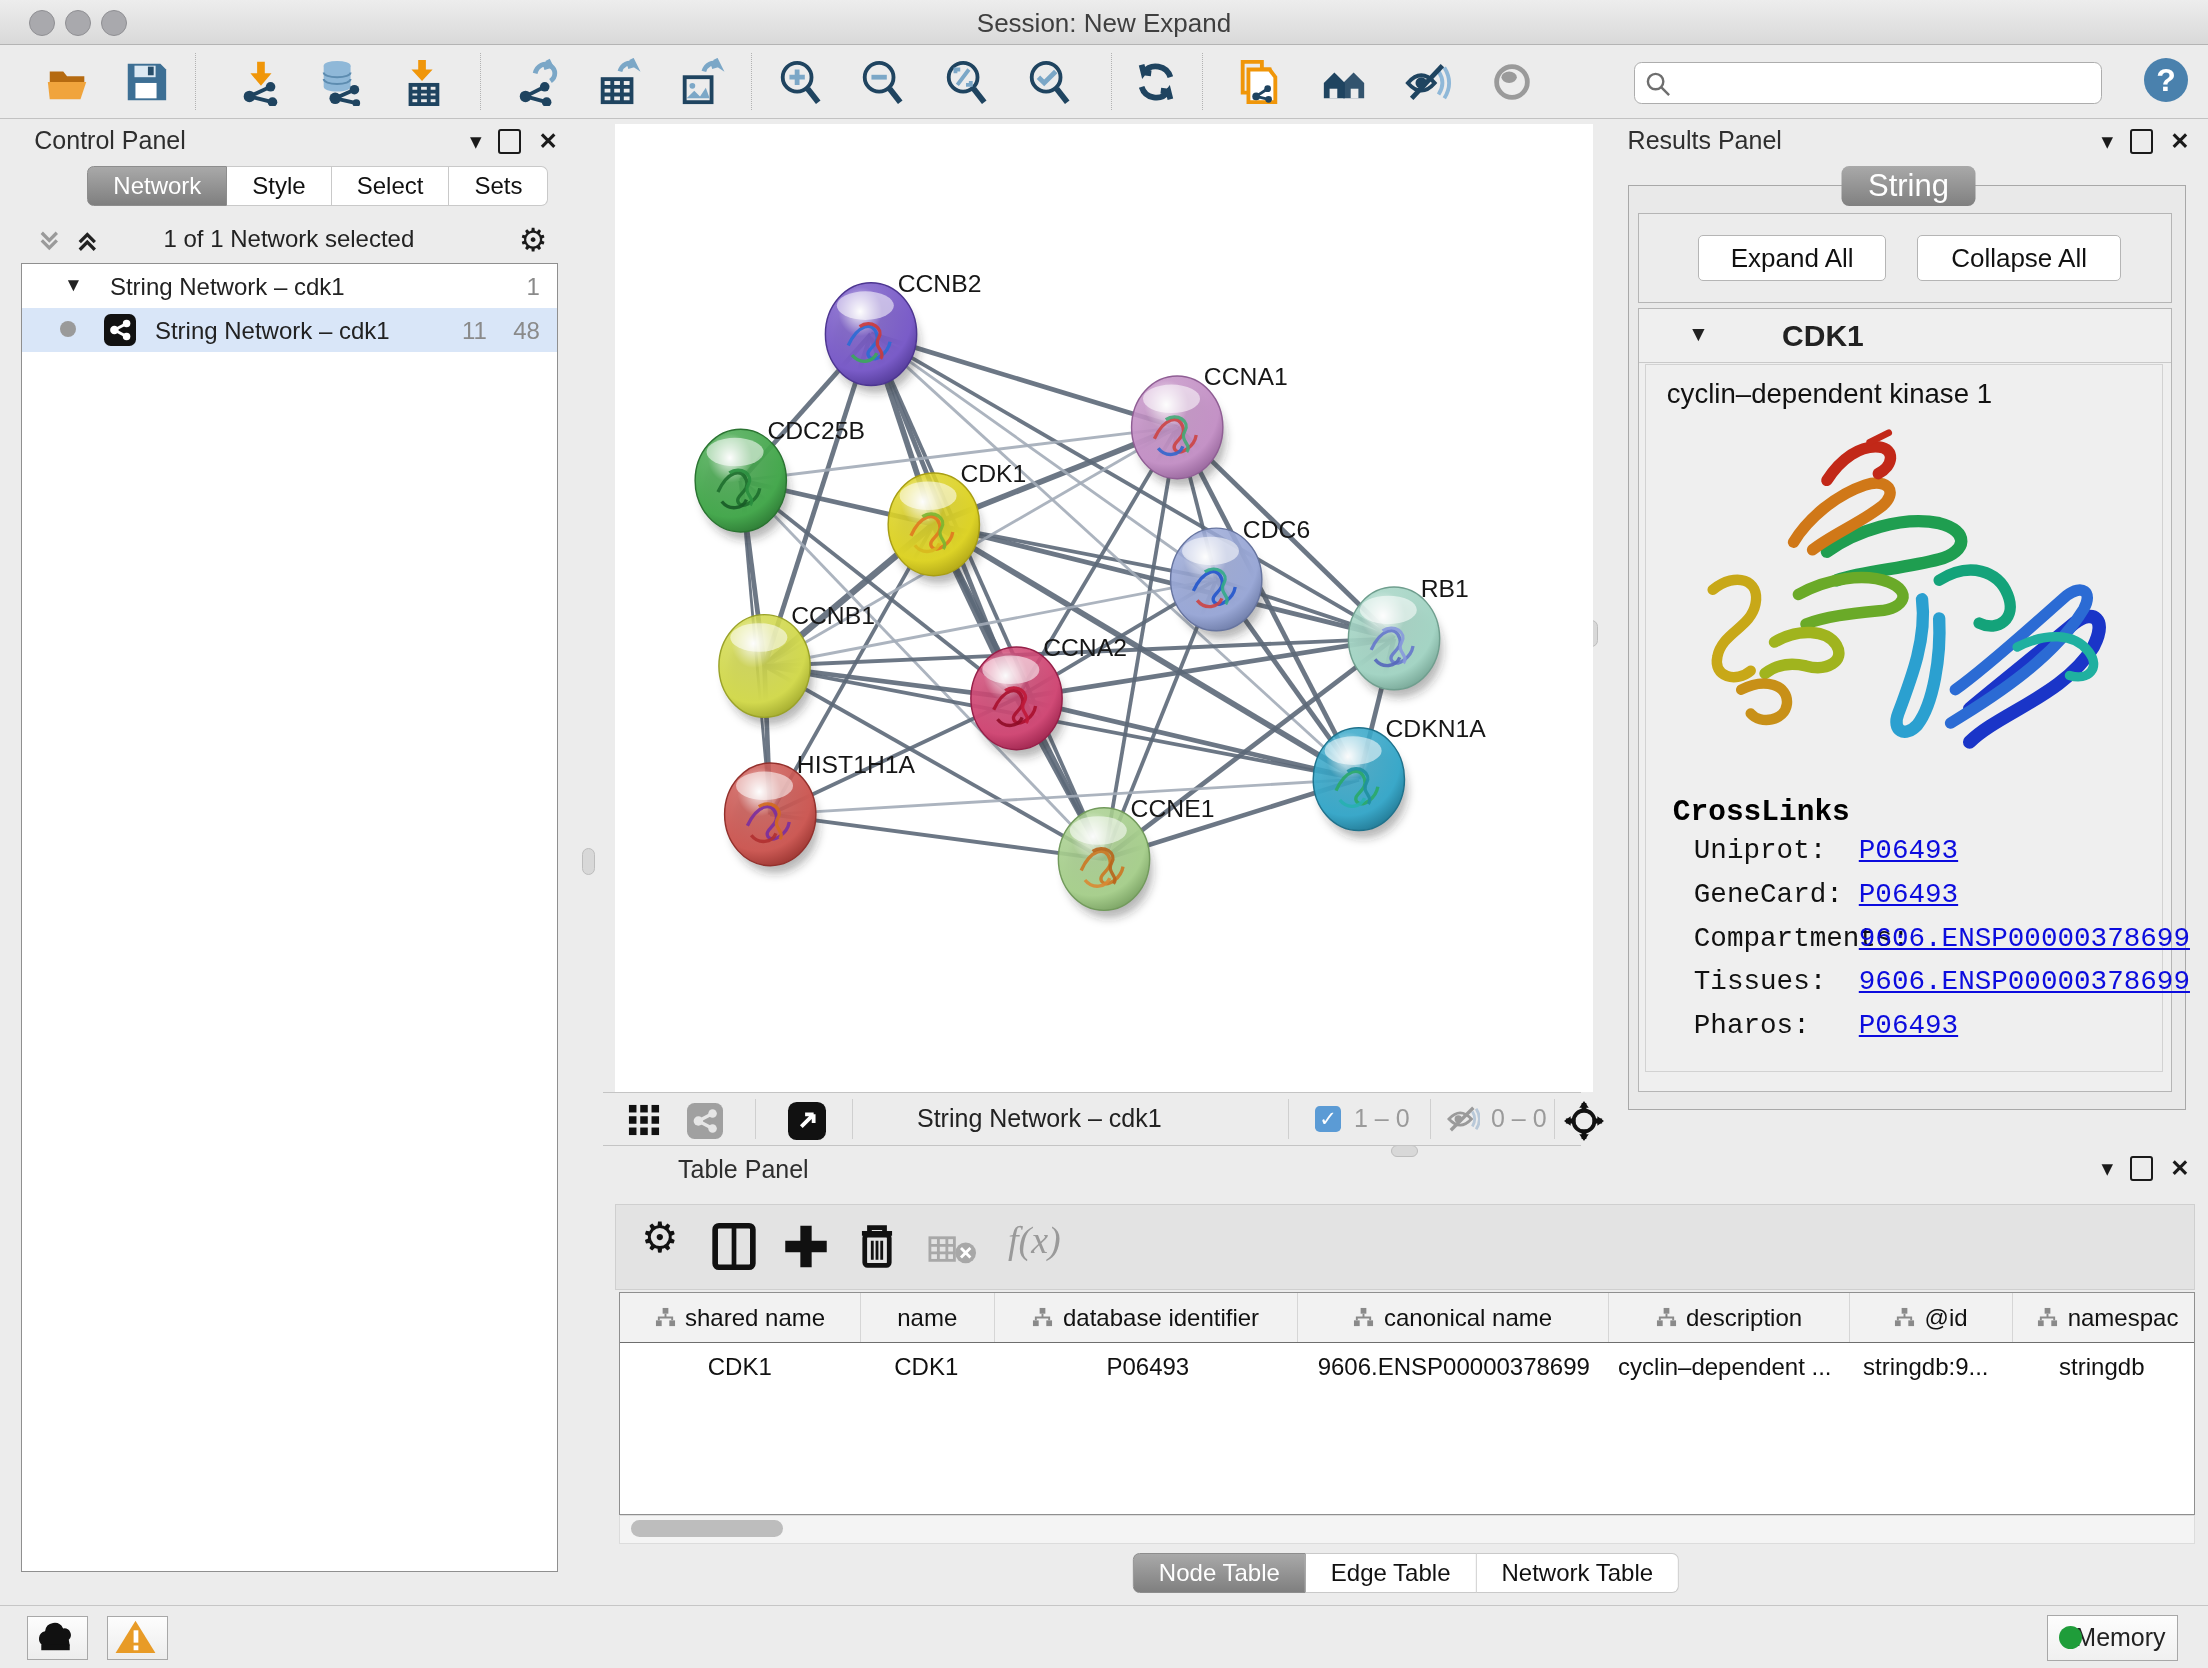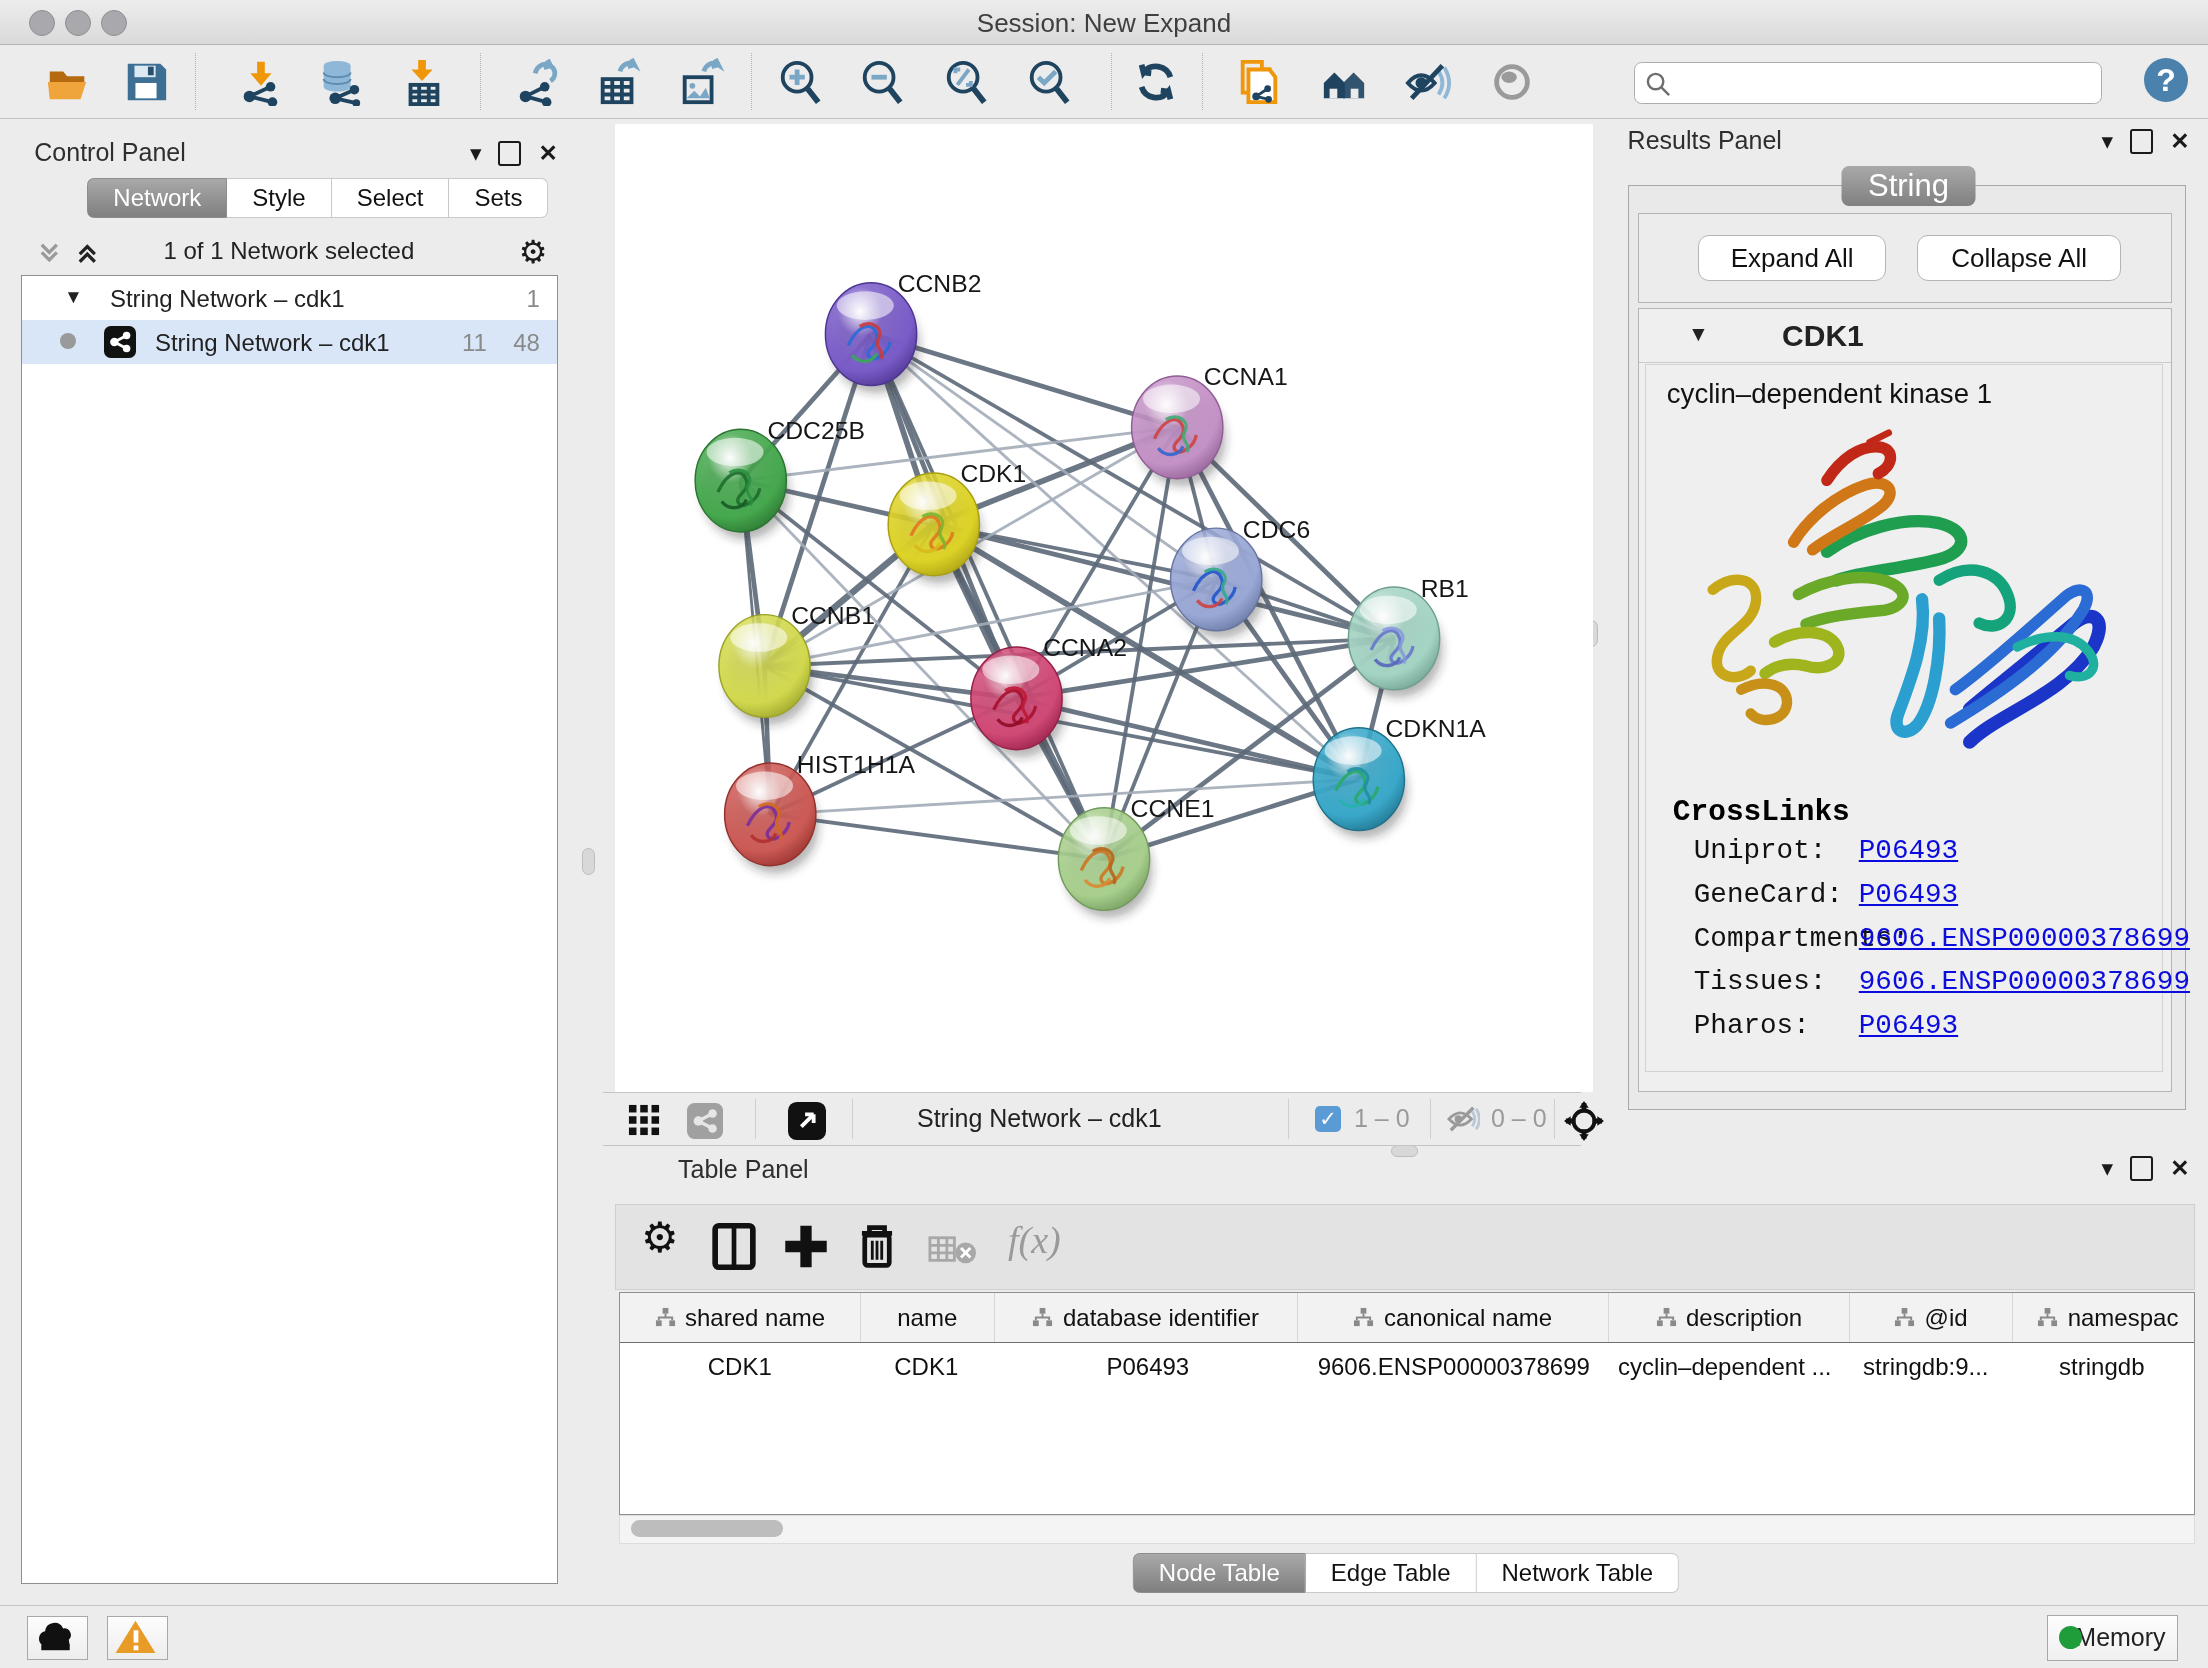--- a/index.html
+++ b/index.html
@@ -26,21 +26,21 @@
   .helpbtn{position:absolute;left:2144px;top:13.3px;width:44px;height:44px;border-radius:50%;
     background:#4a81ad;color:#fff;font-size:32px;font-weight:bold;text-align:center;line-height:44px;}
 
   
   .panel-title{font-size:25px;color:#2e2e2e;}
   .panel-ctrls{position:absolute;right:7.6px;top:0;display:flex;gap:17px;align-items:center;height:34px;}
   .pc{font-size:23px;color:#1a1a1a;line-height:1;}
   .pc.box{width:19px;height:21px;border:2.9px solid #1a1a1a;border-radius:2.9px;}
 
   
-  .control-panel{left:13.3px;top:124px;width:552px;height:1453px;margin-top:12px;}
+  .control-panel{left:13.3px;top:124px;width:552px;height:1453px;}
   .cp-header{position:relative;height:36px;}
   .tabs-row{position:absolute;left:74px;top:42px;height:38px;display:flex;}
   .tab{height:38px;padding:0 25px;font-size:24px;line-height:38px;background:#fff;
        border:1px solid #c9c9c9;border-left:none;color:#111;}
   .tab:first-child{border-left:1px solid #c9c9c9;border-radius:6.7px 0 0 6.7px;}
   .tab:last-child{border-radius:0 6.7px 6.7px 0;}
   .tab.sel{background:linear-gradient(#a9a9a9,#7f7f7f);color:#fff;border-color:#8d8d8d;}
   .cp-status{position:absolute;left:7.6px;top:95px;width:536px;height:42px;}
   .cp-status .txt{position:absolute;left:0;width:100%;text-align:center;font-size:24px;top:5.7px;}
   .netlist{position:absolute;left:7.6px;top:139px;width:535px;height:1307px;background:#fff;
@@ -63,21 +63,21 @@
   
   .results-panel{left:1620px;top:124px;width:577px;height:1004px;}
   .string-tab{position:absolute;left:50%;transform:translateX(-50%);top:42px;height:40px;
     padding:0 27px;background:linear-gradient(#a9a9a9,#808080);color:#fff;font-size:31px;
     line-height:40px;border-radius:7.6px;z-index:2;}
   .rp-box{position:absolute;left:7.6px;top:61px;width:556px;height:923px;background:#e9e9e9;
     border:1.9px solid #a8a8a8;}
   .rp-buttons{position:absolute;left:9.5px;top:27px;width:532px;height:88px;background:#ececec;
     border:1.9px solid #b5b5b5;}
   .btn{position:absolute;top:21px;height:44px;background:#fff;border:1px solid #b5b5b5;
-    border-radius:11px;font-size:26px;text-align:center;line-height:44px;color:#111;}
+    border-radius:5px;font-size:26px;text-align:center;line-height:44px;color:#111;}
   .rp-section{position:absolute;left:9.5px;top:122px;width:532px;height:782px;
     border:1.9px solid #b5b5b5;background:#efefef;}
   .gene-header{position:relative;height:53px;border-bottom:1.9px solid #c9c9c9;}
   .gene-sym{position:absolute;left:143px;top:9.5px;font-size:30px;font-weight:bold;}
   .gene-desc-box{position:absolute;left:5.7px;top:55px;width:516px;height:706px;
     border:1.9px solid #d2d2d2;background:#efefef;}
   .gene-desc{position:absolute;left:21px;top:13.3px;font-size:27.6px;color:#111;}
   .xl{font-family:Liberation Mono, monospace;margin-top:23px;}
   .xl-head{position:absolute;left:27px;top:407px;font-size:29.5px;font-weight:bold;color:#000;}
   .xl-row{position:absolute;left:48px;font-size:27.6px;color:#111;width:457px;}

